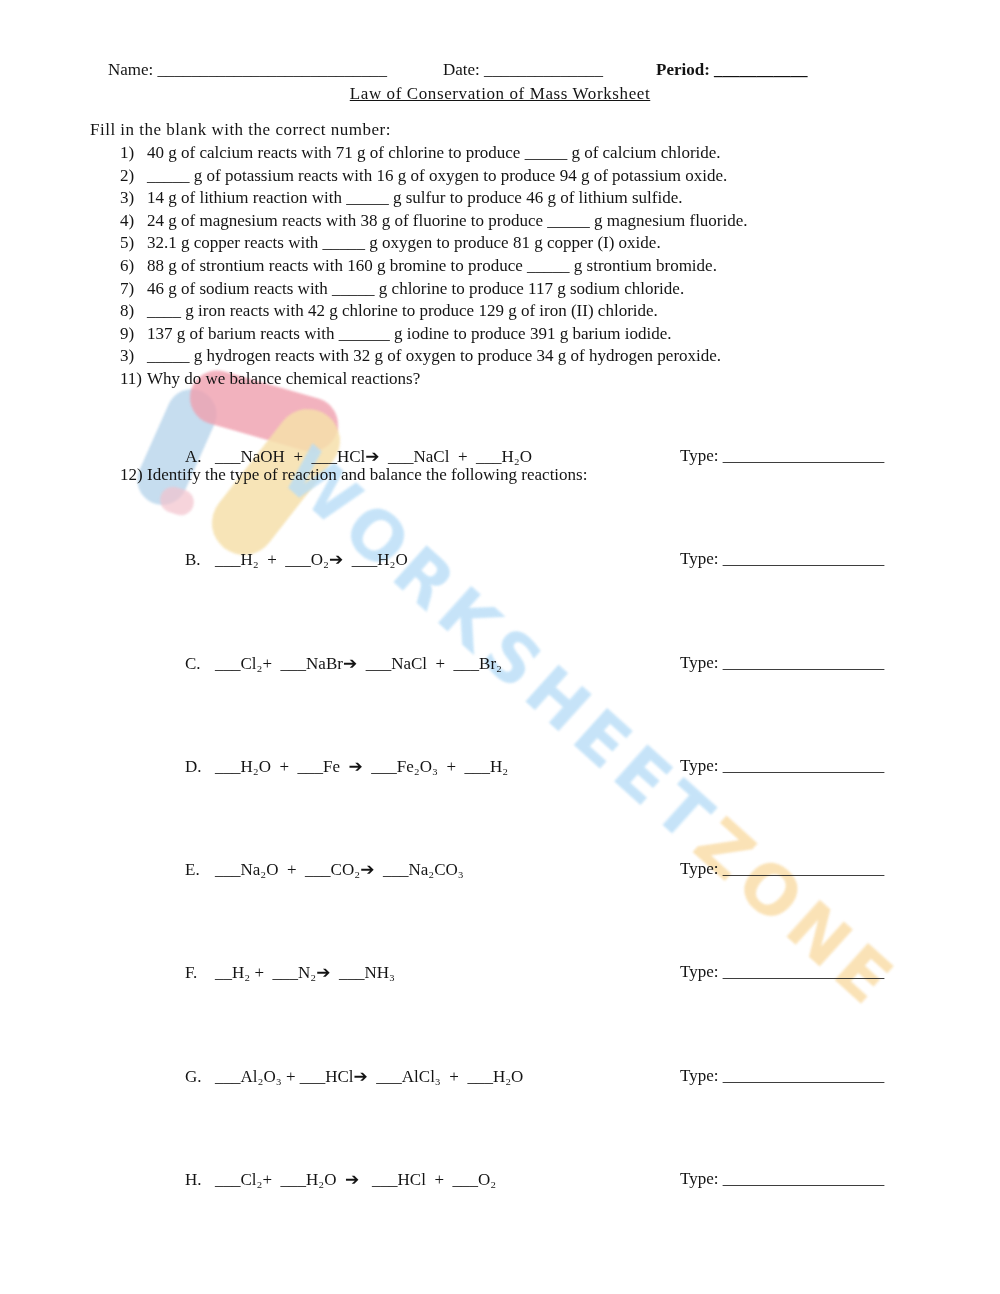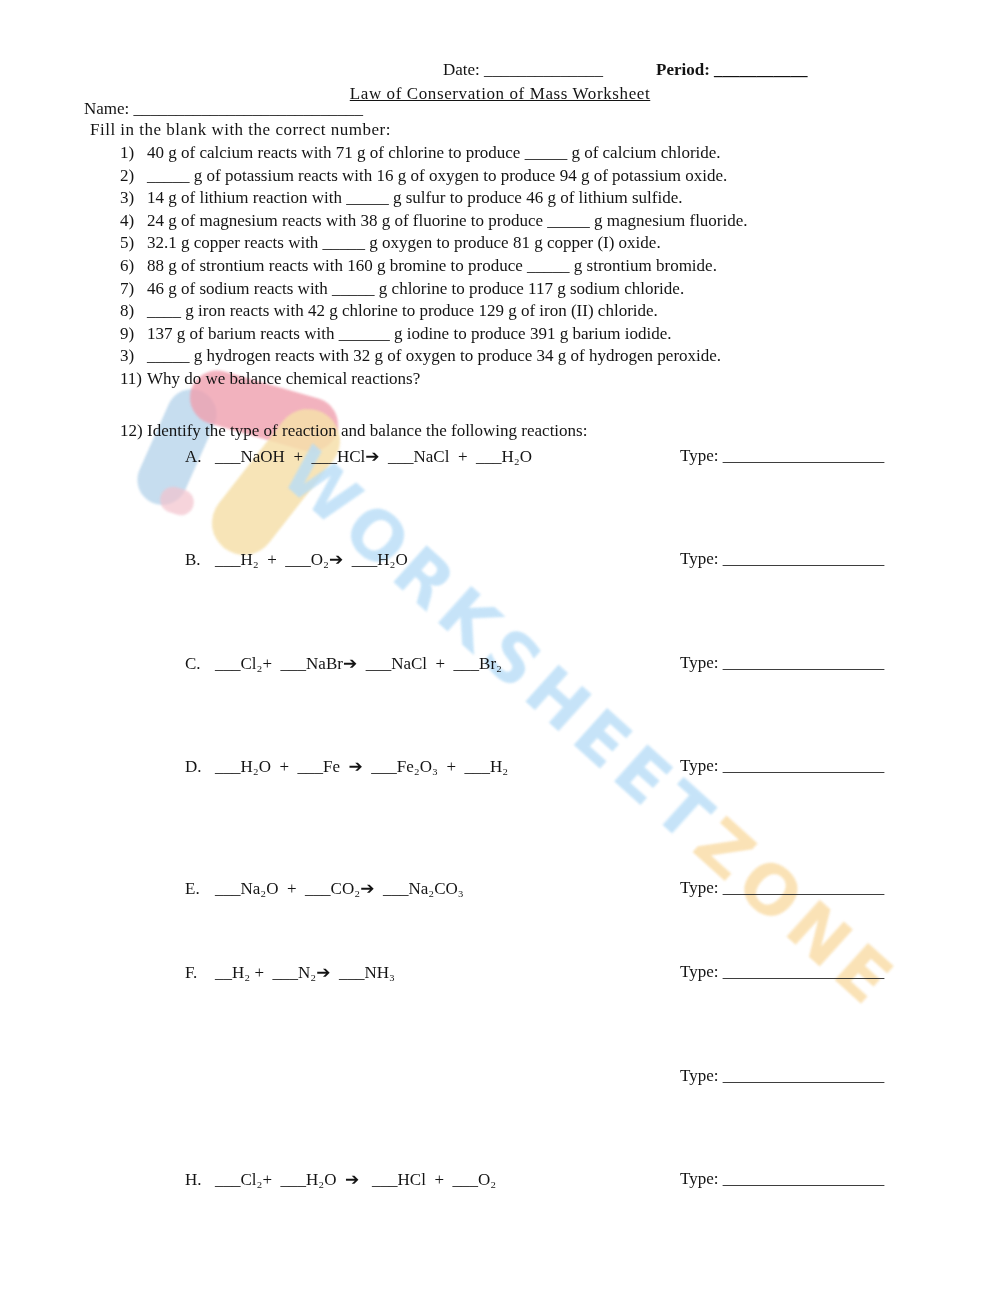--- a/index.html
+++ b/index.html
@@ -19,31 +19,31 @@
     position:absolute;left:590px;top:728px;
     transform:translate(-50%,-50%) rotate(42deg);
     font-family:"DejaVu Sans","Liberation Sans",sans-serif;
     font-weight:bold;font-size:68px;letter-spacing:8px;white-space:nowrap;
     opacity:.8;filter:blur(1px);pointer-events:none;
   }
   .watermark .wm1{color:#b8ddf7;}
   .watermark .wm2{color:#f9dba4;}
   
   .hdr{position:absolute;top:60px;white-space:pre;}
-  .hdr.name{left:84px;margin-top:39px;}
+  .hdr.name{left:108px;}
   .hdr.date{left:443px;}
   .hdr.period{left:656px;font-weight:bold;}
   .title{position:absolute;top:84px;left:0;width:100%;text-align:center;letter-spacing:.6px;text-decoration:underline;}
   .intro{position:absolute;top:120px;left:90px;letter-spacing:.5px;}
   
   .fill{position:absolute;left:120px;top:142px;line-height:22.6px;}
   .q{white-space:pre;}
   .q .num{display:inline-block;min-width:27px;}
   .q12{position:absolute;left:120px;top:421px;white-space:pre;}
-  .q12 .num{display:inline-block;min-width:27px;}
+  .q12 .num{display:inline-block;min-width:27px;margin-top:44px;}
   
   .rxrow{position:absolute;left:0;width:100%;height:24px;}
   .rx{position:absolute;left:185px;white-space:pre;}
   .rx .letter{display:inline-block;min-width:30px;}
   .type{position:absolute;left:680px;white-space:pre;}
 </style>
 </head>
 <body>
 
 <div class="page">
@@ -88,29 +88,30 @@
     <span class="type"><span>Type:</span> <span>___________________</span></span>
   </div>
   <div class="rxrow" style="top:653px">
     <span class="rx"><span class="letter">C.</span><span class="eq">___Cl₂+  ___NaBr➔  ___NaCl  +  ___Br₂</span></span>
     <span class="type"><span>Type:</span> <span>___________________</span></span>
   </div>
   <div class="rxrow" style="top:756px">
     <span class="rx"><span class="letter">D.</span><span class="eq">___H₂O  +  ___Fe  ➔  ___Fe₂O₃  +  ___H₂</span></span>
     <span class="type"><span>Type:</span> <span>___________________</span></span>
   </div>
-  <div class="rxrow" style="top:878px">
+  <div class="rxrow" style="top:859px">
     <span class="rx"><span class="letter">E.</span><span class="eq">___Na₂O  +  ___CO₂➔  ___Na₂CO₃</span></span>
     <span class="type"><span>Type:</span> <span>___________________</span></span>
   </div>
   <div class="rxrow" style="top:962px">
     <span class="rx"><span class="letter">F.</span><span class="eq">__H₂ +  ___N₂➔  ___NH₃</span></span>
     <span class="type"><span>Type:</span> <span>___________________</span></span>
   </div>
   <div class="rxrow" style="top:1066px">
+    <span class="rx"><span class="letter">G.</span><span class="eq">___Al₂O₃ + ___HCl➔  ___AlCl₃  +  ___H₂O</span></span>
     <span class="type"><span>Type:</span> <span>___________________</span></span>
   </div>
   <div class="rxrow" style="top:1169px">
     <span class="rx"><span class="letter">H.</span><span class="eq">___Cl₂+  ___H₂O  ➔   ___HCl  +  ___O₂</span></span>
     <span class="type"><span>Type:</span> <span>___________________</span></span>
   </div>
 
 </div>
 
 </body></html>

